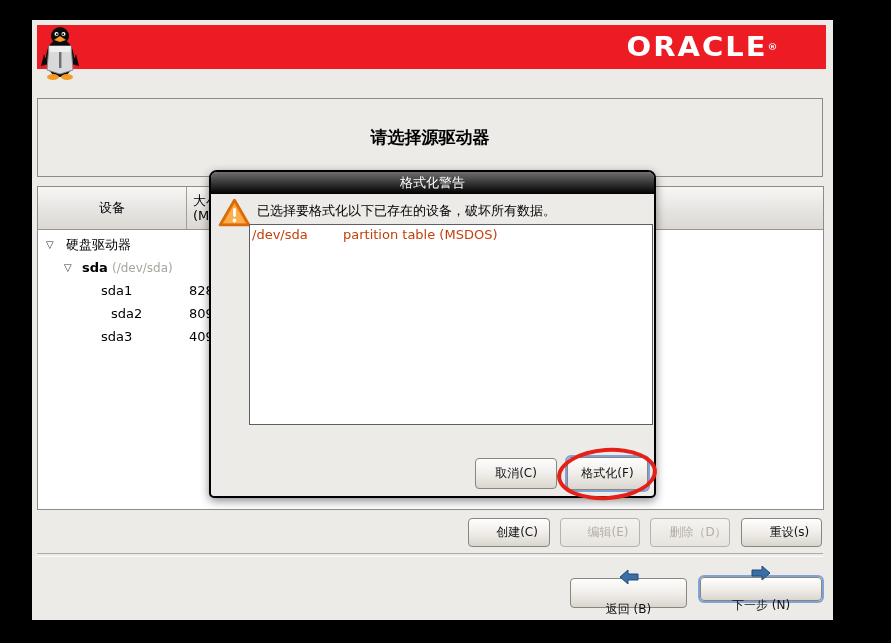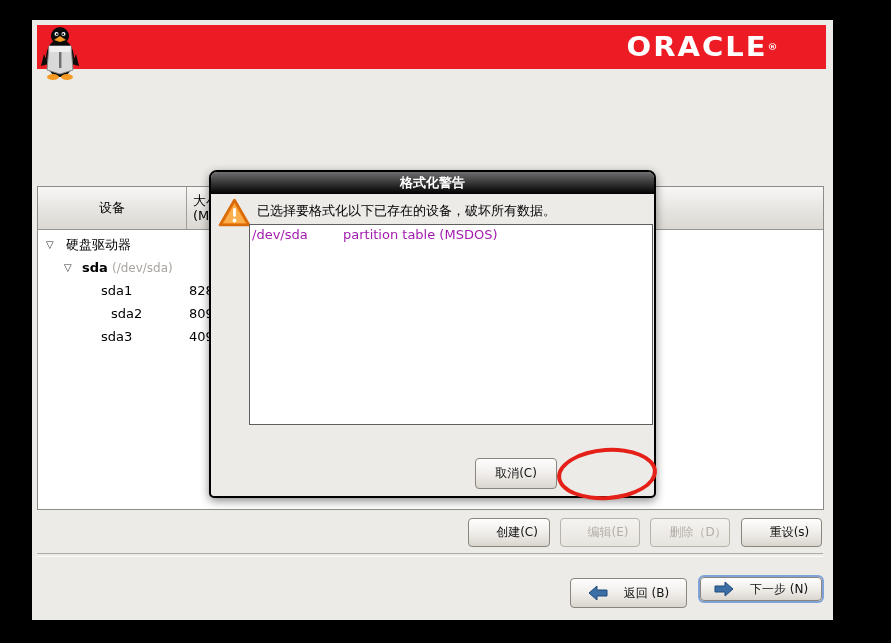--- a/index.html
+++ b/index.html
@@ -73,42 +73,42 @@
     background:linear-gradient(#F5F3F0,#E7E4DF);
   }
   .focus-ring{box-shadow:0 0 0 2px #7FA2D8;}
   
   .act-btn{position:absolute;top:498px;height:29px;padding-left:16px;}
   .separator{
     position:absolute;left:5px;top:533px;width:786px;height:2px;
     border-top:1px solid #AEaca8;border-bottom:1px solid #FBFAF9;
   }
   
-  .nav-btn{position:absolute;gap:16px;}
+  .nav-btn{position:absolute;gap:16px;flex-direction:column;}
   .nav-btn svg{flex:0 0 auto;}
   
   .dialog{
     position:absolute;left:177px;top:150px;width:443px;height:324px;
     border:2px solid #000;border-radius:8px 8px 5px 5px;
     background:#EDEBE8;box-shadow:0 3px 10px rgba(0,0,0,.45);
   }
   .dlg-titlebar{
     position:absolute;left:0;top:0;right:0;height:22px;
     background:linear-gradient(#6E6E6E,#2B2B2B 60%,#000);
     border-radius:6px 6px 0 0;
     display:flex;align-items:center;justify-content:center;
-    color:#fff;font-weight:bold;font-size:13px;
+    color:#fff;font-weight:normal;font-size:13px;
   }
   .dlg-warn-icon{position:absolute;left:7px;top:26px;}
   .dlg-message{position:absolute;left:46px;top:30px;font-size:13px;color:#000;}
   .dlg-listbox{
     position:absolute;left:38px;top:52px;width:402px;height:199px;
     background:#fff;border:1px solid #5F5F5F;overflow:hidden;
   }
-  .dlg-entry{position:absolute;left:0;top:2px;width:100%;height:18px;font-size:13px;color:#a21caf;}
+  .dlg-entry{position:absolute;left:0;top:2px;width:100%;height:18px;font-size:13px;color:#c2410c;}
   .dlg-entry .dev{position:absolute;left:2px;top:0;}
   .dlg-entry .detail{position:absolute;left:93px;top:0;}
   .dlg-btn{position:absolute;height:31px;}
   .annotation-ellipse{
     position:absolute;left:346px;top:276px;width:92px;height:44px;
     border:4px solid #E52018;border-radius:50%;
     transform:rotate(-4deg);pointer-events:none;
   }
 </style>
 </head>
@@ -131,20 +131,23 @@
       <circle cx="23.5" cy="8" r="2" fill="#fff"></circle>
       <circle cx="16.8" cy="8.3" r="1" fill="#000"></circle>
       <circle cx="23.2" cy="8.3" r="1" fill="#000"></circle>
       <polygon points="20,10 14,14 20,16 26,14" fill="#F59A23"></polygon>
       <path d="M9 20 L31 20 L33 44 L20 48 L7 44 Z" fill="#D9D9D9" stroke="#8a8a8a" stroke-width="1"></path>
       <path d="M9 20 L31 20 L30 26 L10 26 Z" fill="#EFEFEF"></path>
       <rect x="19" y="26" width="2.4" height="16" fill="#6e6e6e"></rect>
     </svg>
   </div>
 
+  <div class="title-panel">
+    <div class="page-title">请选择源驱动器</div>
+  </div>
 
   <div class="table-panel">
     <div class="tbl-header">
       <div class="th-device">设备</div>
       <div class="th-size">
           <div class="wrapbox">大小 (MB)</div>
         </div>
     </div>
 
     <div class="tree-row" style="top:46px;">
@@ -211,16 +214,17 @@
       </svg>
     </div>
     <div class="dlg-message">已选择要格式化以下已存在的设备，破坏所有数据。</div>
     <div class="dlg-listbox">
       <div class="dlg-entry">
         <span class="dev">/dev/sda</span>
         <span class="detail">partition table (MSDOS)</span>
       </div>
     </div>
     <div class="btn dlg-btn" style="left:264px;top:286px;width:82px;">取消(C)</div>
+    <div class="btn dlg-btn focus-ring" style="left:356px;top:285px;width:81px;height:33px;">格式化(F)</div>
     <div class="annotation-ellipse"></div>
   </div>
 
 </div>
 
 </body></html>

